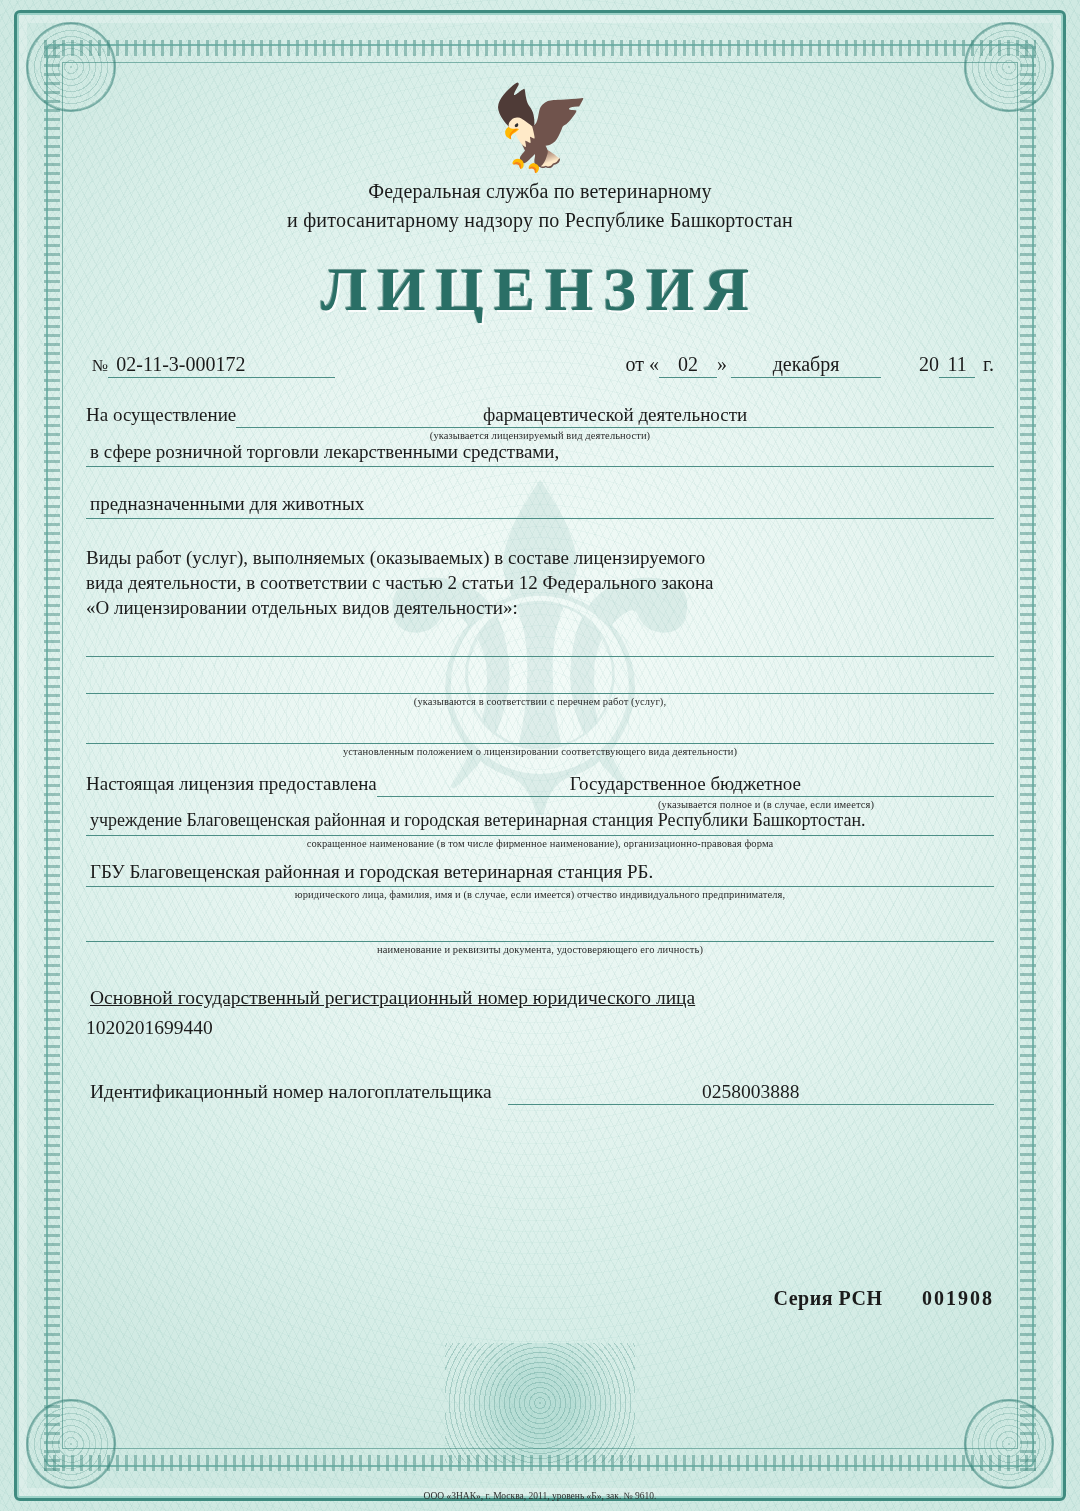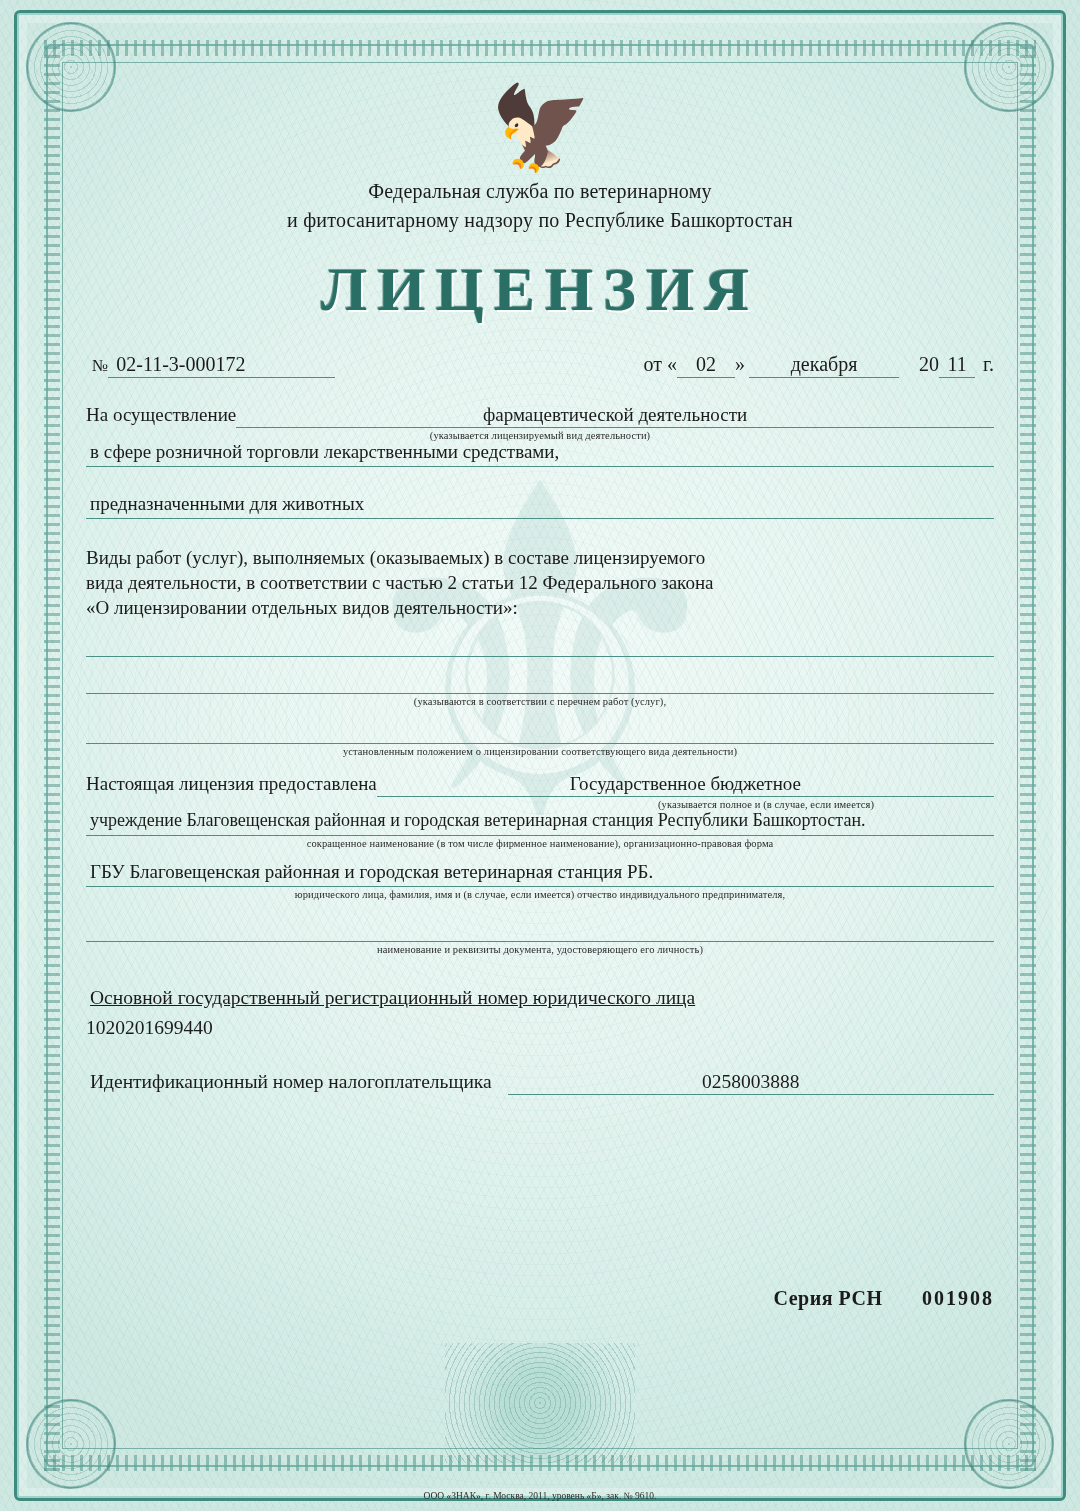--- a/index.html
+++ b/index.html
@@ -203,21 +203,21 @@
     padding-bottom: 1px;
   }
   .date-month {
     display: inline-block;
     min-width: 150px;
     text-align: center;
     border-bottom: 1px solid #4c8f86;
     padding-bottom: 1px;
     margin-left: 4px;
   }
-  .date-year-lbl { margin-left: 20px; }
+  .date-year-lbl { margin-left: 38px; }
   .date-year {
     display: inline-block;
     min-width: 36px;
     text-align: center;
     border-bottom: 1px solid #4c8f86;
     padding-bottom: 1px;
   }
 
   .block { margin-top: 26px; }
 
@@ -249,21 +249,21 @@
   }
   .ogrn-value {
     font-size: 19.5px;
     padding-left: 0px;
     margin-top: 6px;
   }
 
   .inn-row {
     display: flex;
     align-items: baseline;
-    margin-top: 32px;
+    margin-top: 42px;
     font-size: 19.5px;
     padding-left: 4px;
     gap: 16px;
   }
 
   .series-row {
     position: absolute;
     right: 86px;
     top: 1287px;
     font-size: 20px;

